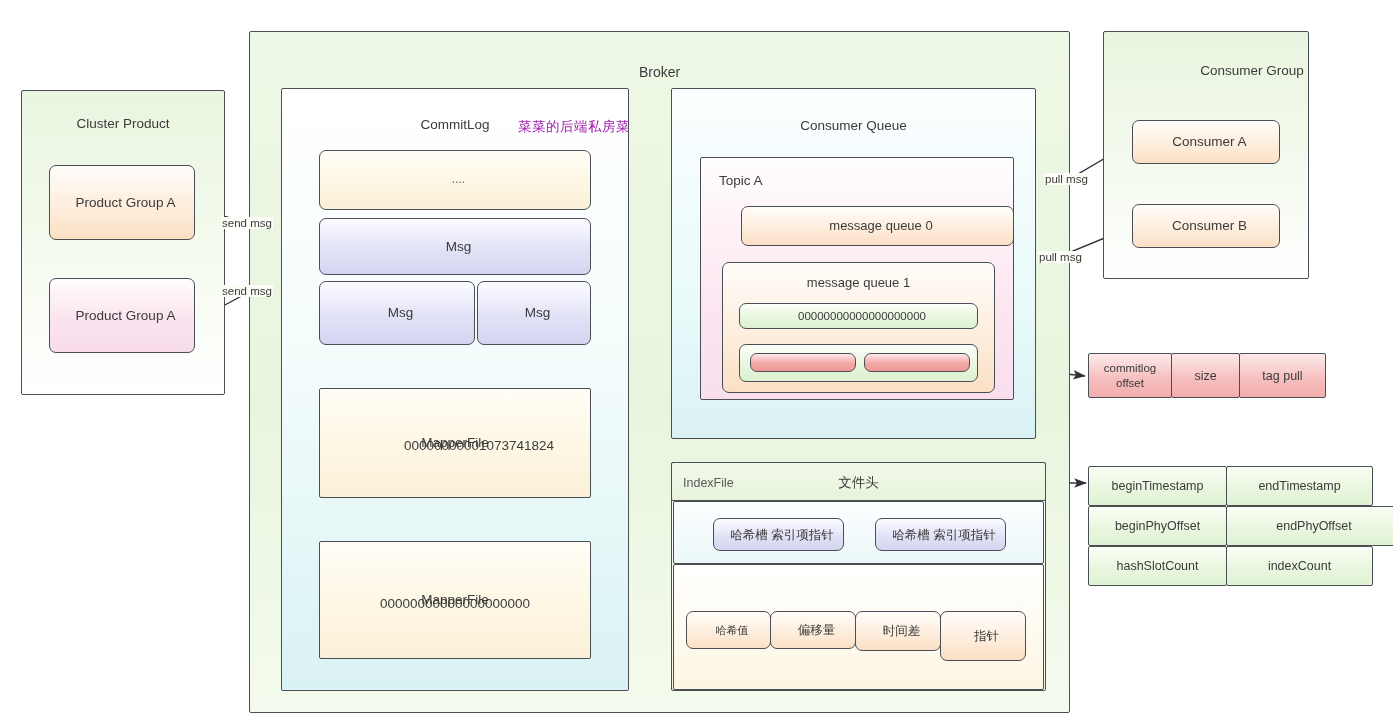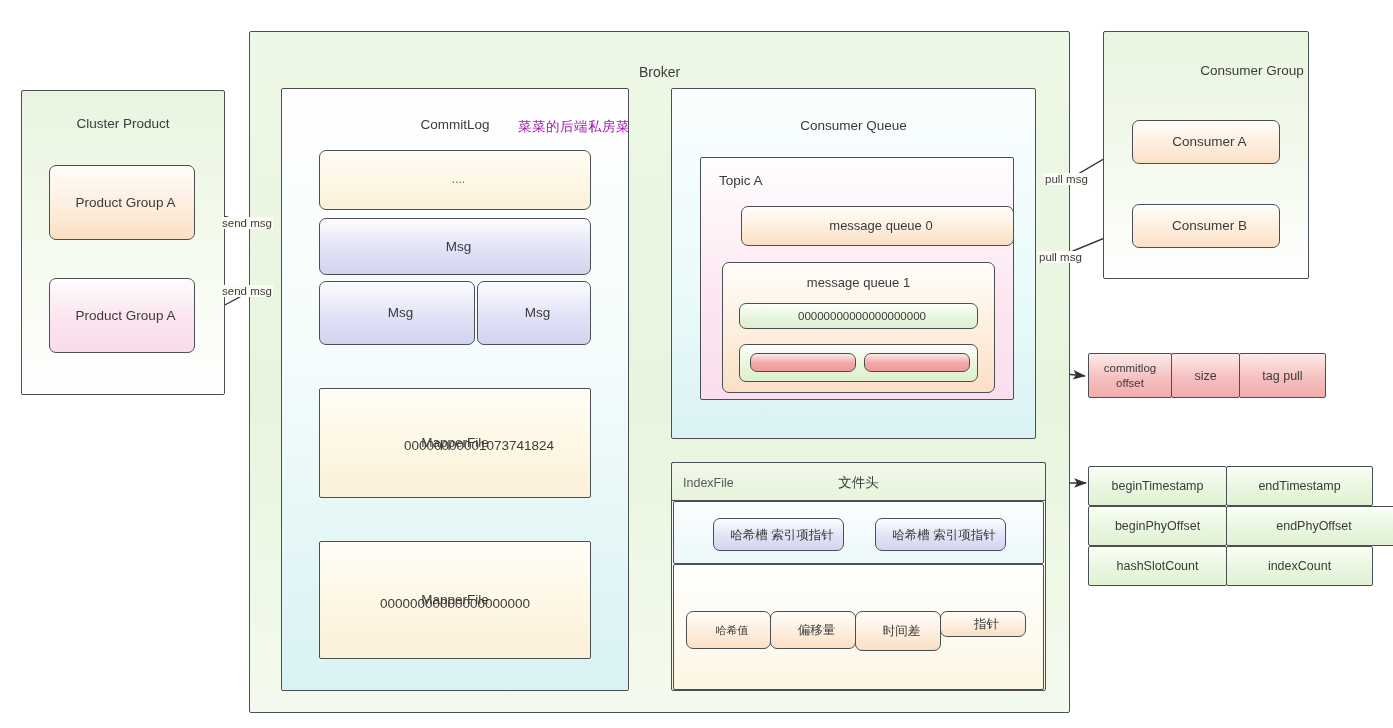--- a/index.html
+++ b/index.html
@@ -162,21 +162,21 @@
   <div class="title" style="left:671px;top:474px;width:375px;text-align:center;font-size:13.5px;">文件头</div>
 
   <div class="box sq g-idxmid" style="left:673px;top:501px;width:371px;height:63px;"></div>
   <div class="box rounded g-lav" style="left:713px;top:518px;width:131px;height:33px;font-size:12.5px;">哈希槽 索引项指针</div>
   <div class="box rounded g-lav" style="left:875px;top:518px;width:131px;height:33px;font-size:12.5px;">哈希槽 索引项指针</div>
 
   <div class="box sq g-idxbot" style="left:673px;top:564px;width:371px;height:126px;"></div>
   <div class="box rounded g-orange" style="left:686px;top:611px;width:85px;height:38px;font-size:11px;">哈希值</div>
   <div class="box rounded g-orange" style="left:770px;top:611px;width:86px;height:38px;font-size:12.5px;">偏移量</div>
   <div class="box rounded g-orange" style="left:855px;top:611px;width:86px;height:40px;font-size:12.5px;">时间差</div>
-  <div class="box rounded g-orange" style="left:940px;top:611px;width:86px;height:26px;font-size:12.5px;">指针</div>
+  <div class="box rounded g-orange" style="left:940px;top:611px;width:86px;height:50px;font-size:12.5px;">指针</div>
 
   <div class="box sq g-greencell" style="left:1088px;top:466px;width:139px;height:40px;font-size:12.5px;">beginTimestamp</div>
   <div class="box sq g-greencell" style="left:1226px;top:466px;width:147px;height:40px;font-size:12.5px;">endTimestamp</div>
   <div class="box sq g-greencell" style="left:1088px;top:506px;width:139px;height:40px;font-size:12.5px;">beginPhyOffset</div>
   <div class="box sq g-greencell" style="left:1226px;top:506px;width:176px;height:40px;font-size:12.5px;">endPhyOffset</div>
   <div class="box sq g-greencell" style="left:1088px;top:546px;width:139px;height:40px;font-size:12.5px;">hashSlotCount</div>
   <div class="box sq g-greencell" style="left:1226px;top:546px;width:147px;height:40px;font-size:12.5px;">indexCount</div>
 
   <div class="edge-label" style="left:221px;top:217px;">send msg</div>
   <div class="edge-label" style="left:221px;top:285px;">send msg</div>

